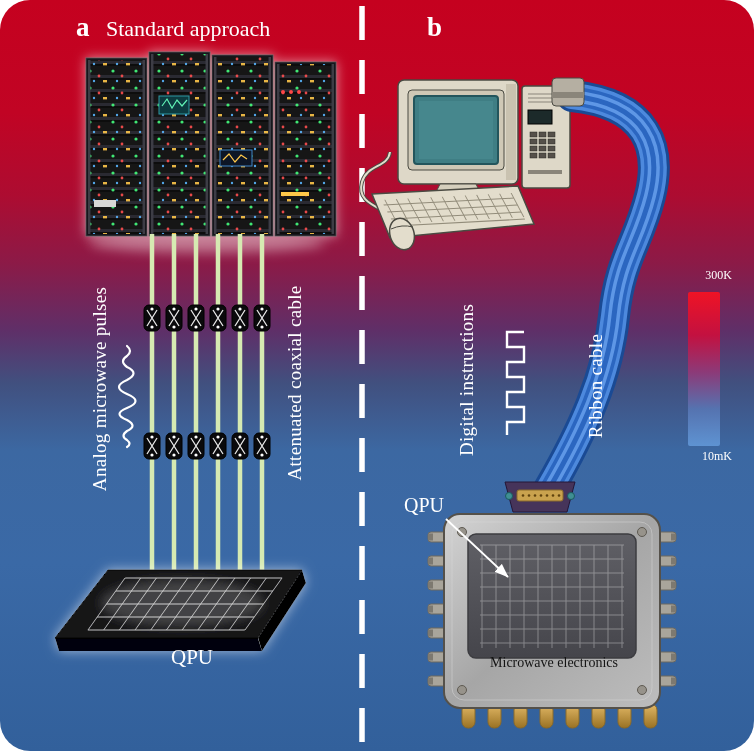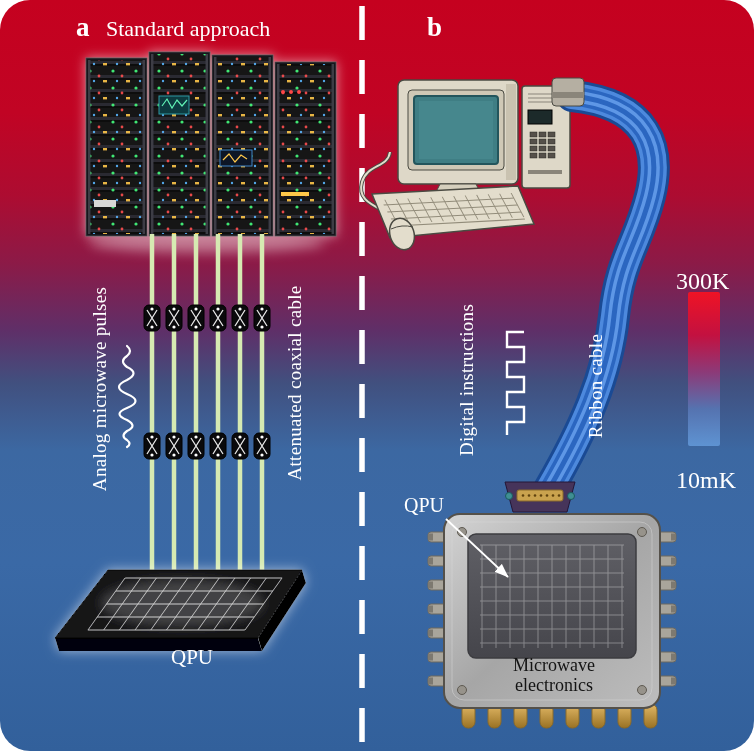--- a/index.html
+++ b/index.html
@@ -10,22 +10,22 @@
       #5f2f68 44%, #41507f 51%, #3c68a2 60%, #3a69a6 75%, #32609b 100%);
     font-family:"Liberation Serif","DejaVu Serif",serif;
   }
   svg.art{position:absolute;left:0;top:0;width:754px;height:751px;}
   .lbl{position:absolute;color:#ffffff;white-space:nowrap;}
   .panel-letter{font-weight:700;font-size:27px;}
   .panel-title{font-size:22px;}
   .rot{transform:rotate(-90deg);text-align:center;font-size:19px;letter-spacing:.3px;white-space:nowrap;}
   .qpu-a{font-size:21px;text-align:center;}
   .qpu-b{font-size:20px;}
-  .chip-label{color:#141414;font-size:18px;text-align:center;line-height:1.12;white-space:normal;}
-  .cb-label{font-size:24px;text-align:left;}
+  .chip-label{color:#141414;font-size:14px;text-align:center;line-height:1.12;white-space:normal;}
+  .cb-label{font-size:12px;text-align:right;}
   .colorbar{
     position:absolute;left:688px;top:292px;width:32px;height:154px;border-radius:2px;
     background:linear-gradient(180deg,#ef1325 0%,#c31140 28%,#8c3a78 52%,#5573b0 76%,#5e93d2 100%);
   }
 </style>
 </head>
 <body>
 
 <div class="canvas">
 
@@ -328,15 +328,15 @@
 <div class="lbl rot" style="left:180px;top:372px;width:230px;">Attenuated coaxial cable</div>
 <div class="lbl rot" style="left:367px;top:369px;width:200px;">Digital instructions</div>
 <div class="lbl rot" style="left:521px;top:375px;width:150px;">Ribbon cable</div>
 
 <div class="lbl qpu-a" style="left:157px;top:645px;width:70px;">QPU</div>
 <div class="lbl qpu-b" style="left:404px;top:494px;">QPU</div>
 <div class="lbl chip-label" style="left:488px;top:655px;width:132px;">Microwave electronics</div>
 
 <div class="colorbar"></div>
 <div class="lbl cb-label" style="left:676px;top:268px;width:56px;">300K</div>
-<div class="lbl cb-label" style="left:676px;top:467px;width:56px;">10mK</div>
+<div class="lbl cb-label" style="left:676px;top:449px;width:56px;">10mK</div>
 
 </div>
 
 </body></html>

